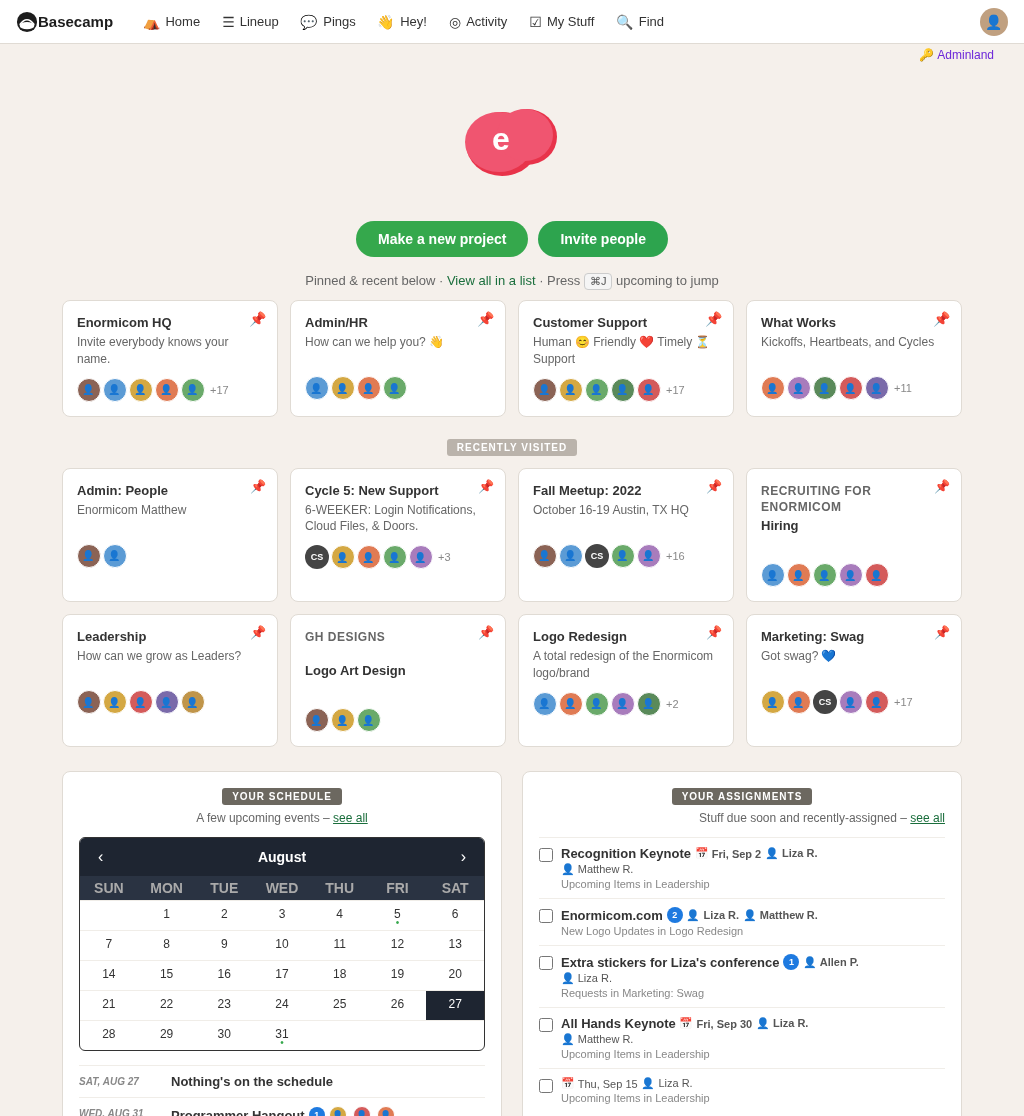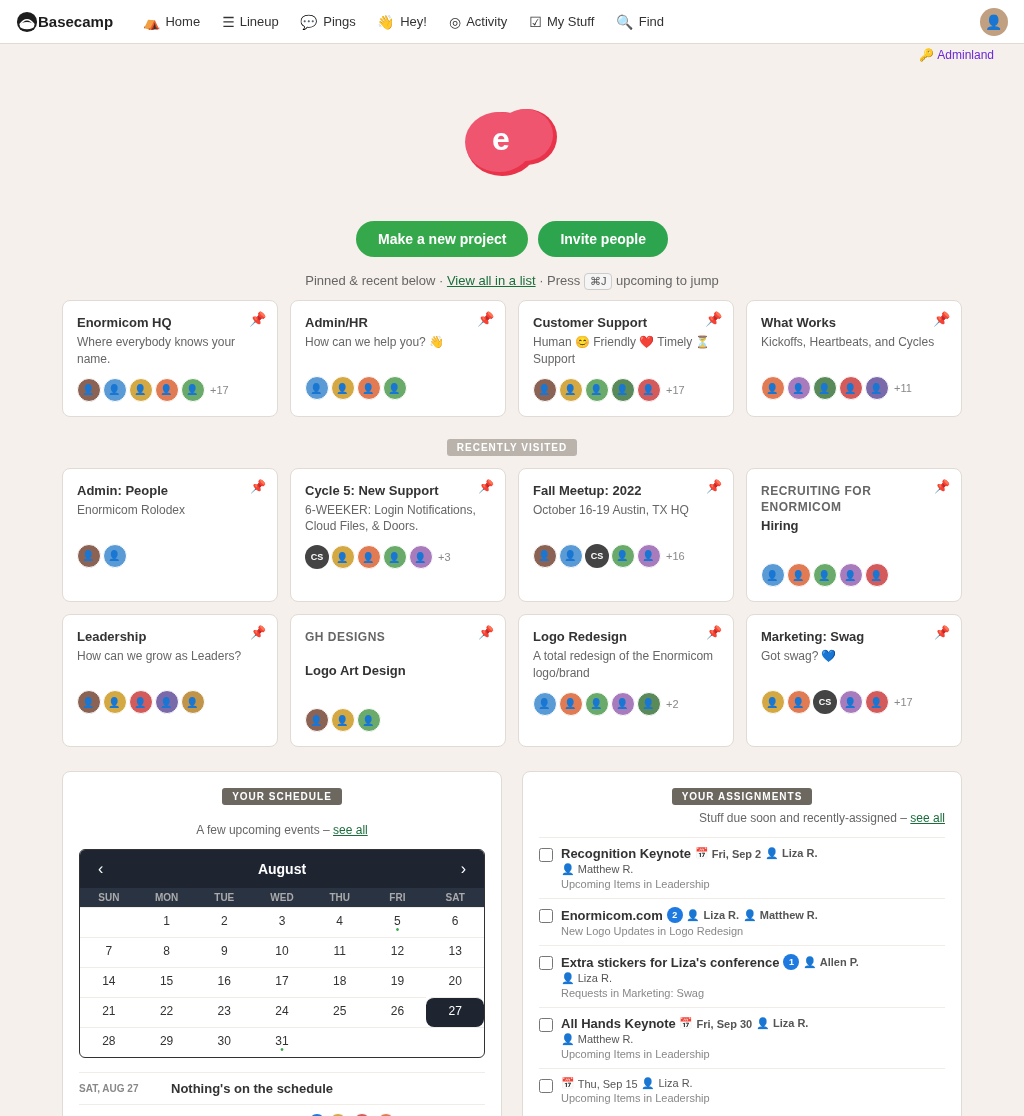--- a/index.html
+++ b/index.html
@@ -15,21 +15,21 @@
     .nav-right { margin-left: auto; display: flex; align-items: center; gap: 10px; }
     .nav-avatar { width: 28px; height: 28px; border-radius: 50%; background: #c0a080; overflow: hidden; cursor: pointer; display: flex; align-items: center; justify-content: center; font-size: 14px; }
 
     
     .hero { display: flex; flex-direction: column; align-items: center; padding: 30px 20px 10px; }
     .hero-logo { width: 110px; height: 110px; margin-bottom: 16px; }
     .hero-buttons { display: flex; gap: 10px; margin-bottom: 16px; }
     .btn-green { background: #35a84c; color: #fff; border: none; border-radius: 20px; padding: 10px 22px; font-size: 14px; font-weight: 600; cursor: pointer; }
     .btn-green-outline { background: #2da44e; color: #fff; border: none; border-radius: 20px; padding: 0 22px; font-size: 14px; font-weight: 600; cursor: pointer; }
     .hero-subtitle { font-size: 13px; color: #666; }
-    .hero-subtitle a { color: #1a6e3c; text-decoration: underline; }
+    .hero-subtitle a { color: #1a6e3c; }
     .hero-subtitle .kbd { display: inline-block; border: 1px solid #ccc; border-radius: 4px; padding: 1px 5px; font-size: 11px; background: #f5f5f5; color: #555; }
 
     
     .adminland { text-align: right; padding: 4px 30px 0; font-size: 12px; color: #888; }
     .adminland a { color: #6d28d9; text-decoration: none; }
 
     
     .section-header { text-align: center; margin: 20px 0 12px; }
     .section-badge { display: inline-block; background: #bab3ab; color: #fff; font-size: 10px; font-weight: 700; letter-spacing: 1px; padding: 3px 10px; border-radius: 3px; }
 
@@ -56,42 +56,42 @@
     .av8 { background: #d45b5b; }
     .av9 { background: #7a6aaa; }
     .av10 { background: #c0954a; }
     .cs-badge { background: #444; color: #fff; font-size: 9px; font-weight: 700; width: 24px; height: 24px; border-radius: 50%; display: inline-flex; align-items: center; justify-content: center; margin-right: 2px; }
 
     
     .bottom-section { display: grid; grid-template-columns: 1fr 1fr; gap: 20px; padding: 24px 30px; max-width: 960px; margin: 0 auto; }
 
     
     .schedule-box { background: #fff; border-radius: 8px; border: 1px solid #e0dbd4; padding: 16px; }
-    .schedule-title { text-align: center; margin-bottom: 18px; }
+    .schedule-title { text-align: center; margin-bottom: 6px; }
     .schedule-badge { display: inline-block; background: #6c6860; color: #fff; font-size: 10px; font-weight: 700; letter-spacing: 1px; padding: 3px 10px; border-radius: 3px; }
     .schedule-subtitle { text-align: center; font-size: 12px; color: #666; margin-bottom: 12px; }
     .schedule-subtitle a { color: #1a6e3c; text-decoration: underline; }
 
     
     .calendar { border: 1px solid #333; border-radius: 6px; overflow: hidden; margin-bottom: 14px; }
     .cal-header { background: #1e2531; color: #fff; display: flex; align-items: center; justify-content: space-between; padding: 8px 12px; }
     .cal-title { font-weight: 700; font-size: 14px; text-align: right; }
     .cal-nav { background: none; border: none; color: #fff; font-size: 16px; cursor: pointer; padding: 2px 6px; }
     .cal-days-header { display: grid; grid-template-columns: repeat(7, 1fr); background: #2a3342; }
-    .cal-day-name { text-align: center; color: #aaa; font-size: 10px; font-weight: 600; padding: 4px 0; }
+    .cal-day-name { text-align: center; color: #aaa; font-size: 14px; font-weight: 600; padding: 4px 0; }
     .cal-days { display: grid; grid-template-columns: repeat(7, 1fr); }
     .cal-day { text-align: center; padding: 6px 4px; font-size: 12px; color: #333; border-top: 1px solid #f0ede8; cursor: pointer; min-height: 30px; position: relative; }
-    .cal-day.today { background: #1e2531; color: #fff; border-radius: 8px; }
+    .cal-day.today { background: #1e2531; color: #fff; border-radius: 0; }
     .cal-day.empty { color: #ccc; }
     .cal-day.has-dot::after { content: '•'; position: absolute; bottom: 2px; left: 50%; transform: translateX(-50%); color: #35a84c; font-size: 10px; }
 
     
     .schedule-list { margin-top: 8px; }
     .schedule-item { display: flex; padding: 8px 0; border-top: 1px solid #f0ede8; align-items: flex-start; gap: 12px; }
-    .schedule-date { font-size: 10px; color: #888; font-weight: 600; min-width: 80px; text-transform: uppercase; padding-top: 2px; }
+    .schedule-date { font-size: 10px; color: #888; font-weight: 600; min-width: 80px; text-transform: uppercase; padding-top: 2px; font-style: italic; }
     .schedule-content { flex: 1; }
     .schedule-event-title { font-size: 13px; font-weight: 700; display: flex; align-items: center; gap: 4px; }
     .event-badge { background: #1e7ae0; color: #fff; border-radius: 50%; width: 16px; height: 16px; display: inline-flex; align-items: center; justify-content: center; font-size: 9px; font-weight: 700; }
 
     
     .assignments-box { background: #fff; border-radius: 8px; border: 1px solid #e0dbd4; padding: 16px; }
     .assignments-title { text-align: center; margin-bottom: 6px; }
     .assignments-badge { display: inline-block; background: #6c6860; color: #fff; font-size: 10px; font-weight: 700; letter-spacing: 1px; padding: 3px 10px; border-radius: 3px; }
     .assignments-subtitle { text-align: right; font-size: 12px; color: #666; margin-bottom: 12px; }
     .assignments-subtitle a { color: #1a6e3c; text-decoration: underline; }
@@ -173,21 +173,21 @@
   </div>
   <div class="hero-subtitle">
     <span>Pinned &amp; recent below · </span><a>View all in a list</a><span> · Press </span><span class="kbd">⌘J</span><span> upcoming to jump</span>
   </div>
 </div>
 
 <div class="project-grid">
   <div class="project-card">
     <span class="pin-icon">📌</span>
     <h3>Enormicom HQ</h3>
-    <p>Where everybody knows your name.</p>
+    <p>Invite everybody knows your name.</p>
     <div class="card-avatars">
       <div class="avatar-sm av1">👤</div>
       <div class="avatar-sm av2">👤</div>
       <div class="avatar-sm av3">👤</div>
       <div class="avatar-sm av4">👤</div>
       <div class="avatar-sm av5">👤</div>
       <span class="count-badge">+17</span>
     </div>
   </div>
   <div class="project-card">
@@ -231,21 +231,21 @@
 
 <div class="section-header" style="margin-top:22px;">
   <span class="section-badge">RECENTLY VISITED</span>
 </div>
 
 <div class="project-grid">
 
   <div class="project-card">
     <span class="pin-gray">📌</span>
     <h3>Admin: People</h3>
-    <p>Enormicom Rolodex</p>
+    <p>Enormicom Matthew</p>
     <div class="card-avatars">
       <div class="avatar-sm av1">👤</div>
       <div class="avatar-sm av2">👤</div>
     </div>
   </div>
   <div class="project-card">
     <span class="pin-gray">📌</span>
     <h3>Cycle 5: New Support</h3>
     <p>6-WEEKER: Login Notifications, Cloud Files, &amp; Doors.</p>
     <div class="card-avatars">

